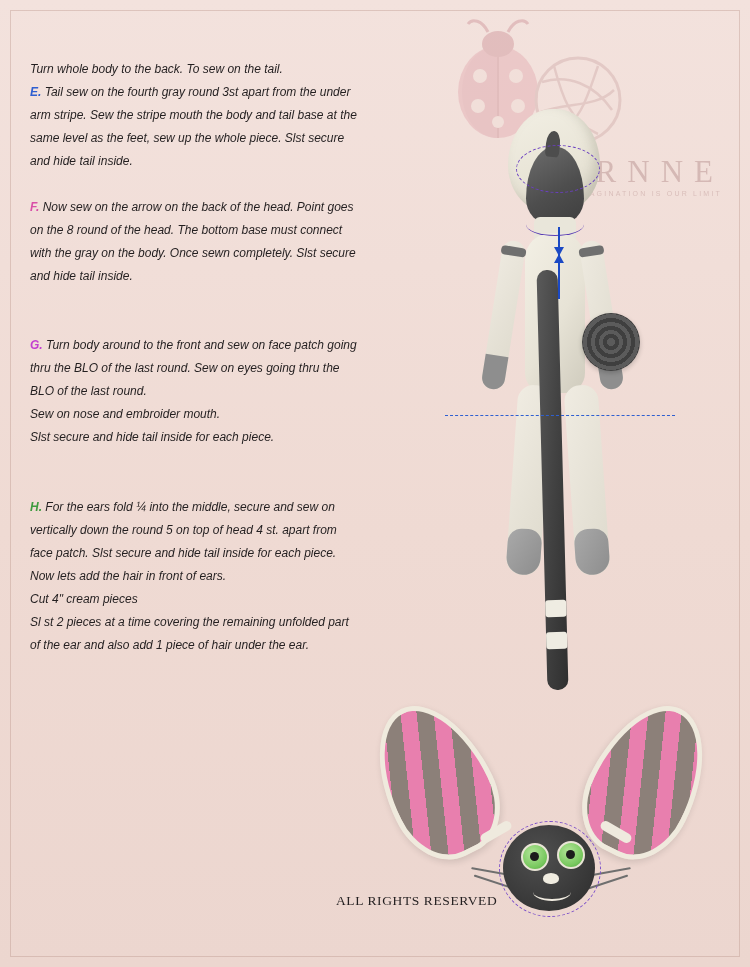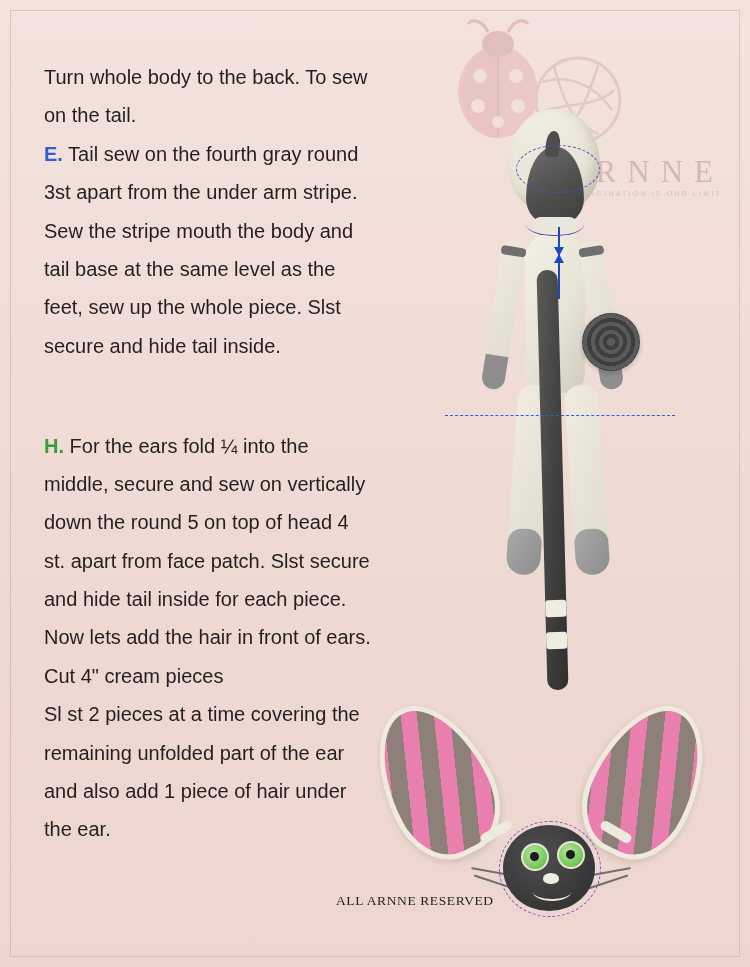--- a/index.html
+++ b/index.html
@@ -54,27 +54,28 @@
     top: 176px;
     font-family: "Liberation Sans", sans-serif;
     font-size: 7px;
     letter-spacing: 2.2px;
     color: #a87a7a;
   }
 
   
   .text-col {
     position: absolute;
-    left: 44px;
+    left: 30px;
     top: 58px;
     width: 330px;
-    font-size: 20px;
+    font-size: 12px;
     line-height: 1.92;
     color: #231f20;
     font-family: "Liberation Sans", sans-serif;
+    font-style: italic;
   }
   .para {
     margin: 0 0 23px 0;
   }
   .para:last-child { margin-bottom: 0; }
   .step-letter {
     font-weight: bold;
   }
   .letter-E { color: #2f5fd0; }
   .letter-F { color: #d94fa8; }
@@ -395,21 +396,29 @@
   </div>
 
   <div class="text-col">
 
     <p class="para">
       <span>Turn whole body to the back. To sew on the tail.</span>
       <br>
       <span class="step-letter letter-E">E.</span><span> Tail sew on the fourth gray round 3st apart from the under arm stripe. Sew the stripe mouth the body and tail base at the same level as the feet, sew up the whole piece. Slst secure and hide tail inside.</span>
     </p>
 
-
+    <p class="para">
+      <span class="step-letter letter-F">F.</span><span> Now sew on the arrow on the back of the head. Point goes on the 8 round of the head. The bottom base must connect with the gray on the body. Once sewn completely. Slst secure and hide tail inside.</span>
+    </p>
+
+    <p class="para" style="white-space:pre-line">
+      <span class="step-letter letter-G">G.</span><span> Turn body around to the front and sew on face patch going thru the BLO of the last round. Sew on eyes going thru the BLO of the last round.
+Sew on nose and embroider mouth.
+Slst secure and hide tail inside for each piece.</span>
+    </p>
 
     <p class="para" style="white-space:pre-line">
       <span class="step-letter letter-H">H.</span><span> For the ears fold ¼ into the middle, secure and sew on vertically down the round 5 on top of head 4 st. apart from face patch. Slst secure and hide tail inside for each piece. Now lets add the hair in front of ears.
 Cut 4" cream pieces
 Sl st 2 pieces at a time covering the remaining unfolded part of the ear and also add 1 piece of hair under the ear.</span>
     </p>
 
   </div>
 
   <div class="photo-area">
@@ -468,14 +477,14 @@
         </div>
       <div class="eye eye-r">
           <div class="pupil"></div>
         </div>
       <div class="nose"></div>
       <div class="mouth"></div>
     </div>
 
   </div>
 
-  <div class="rights">ALL ARNNE RESERVED</div>
+  <div class="rights">ALL RIGHTS RESERVED</div>
 </div>
 
 </body></html>

